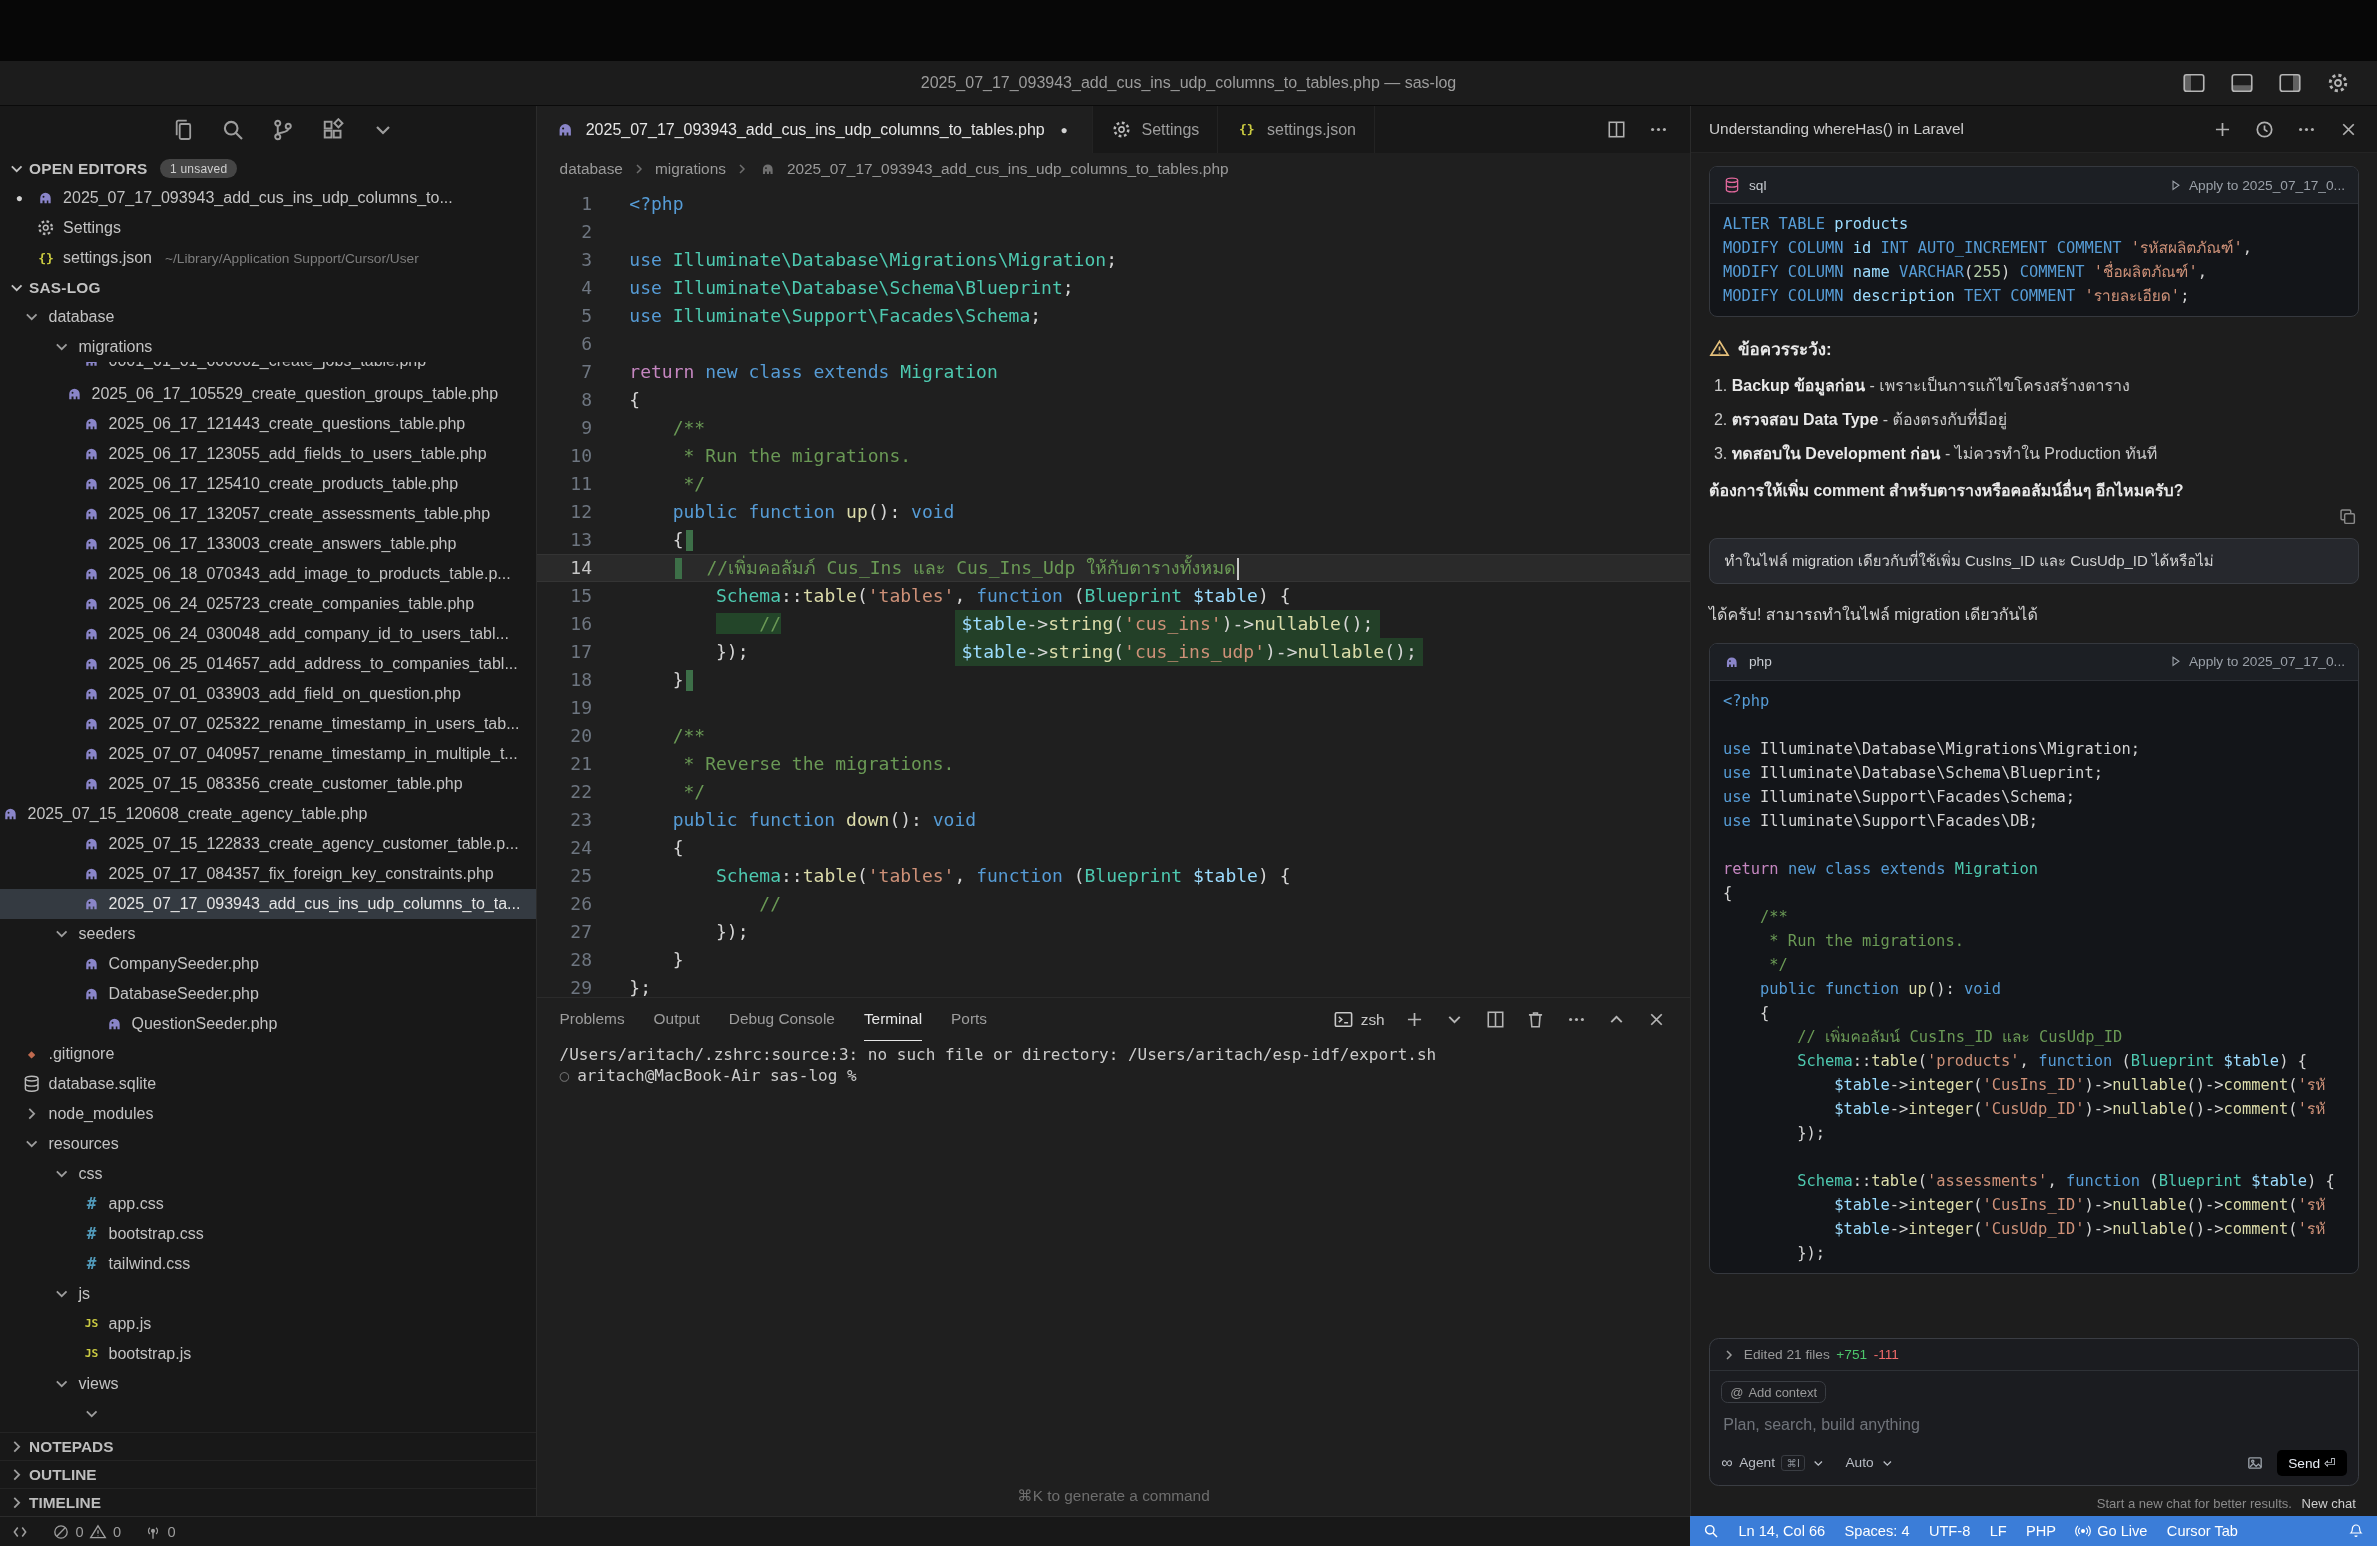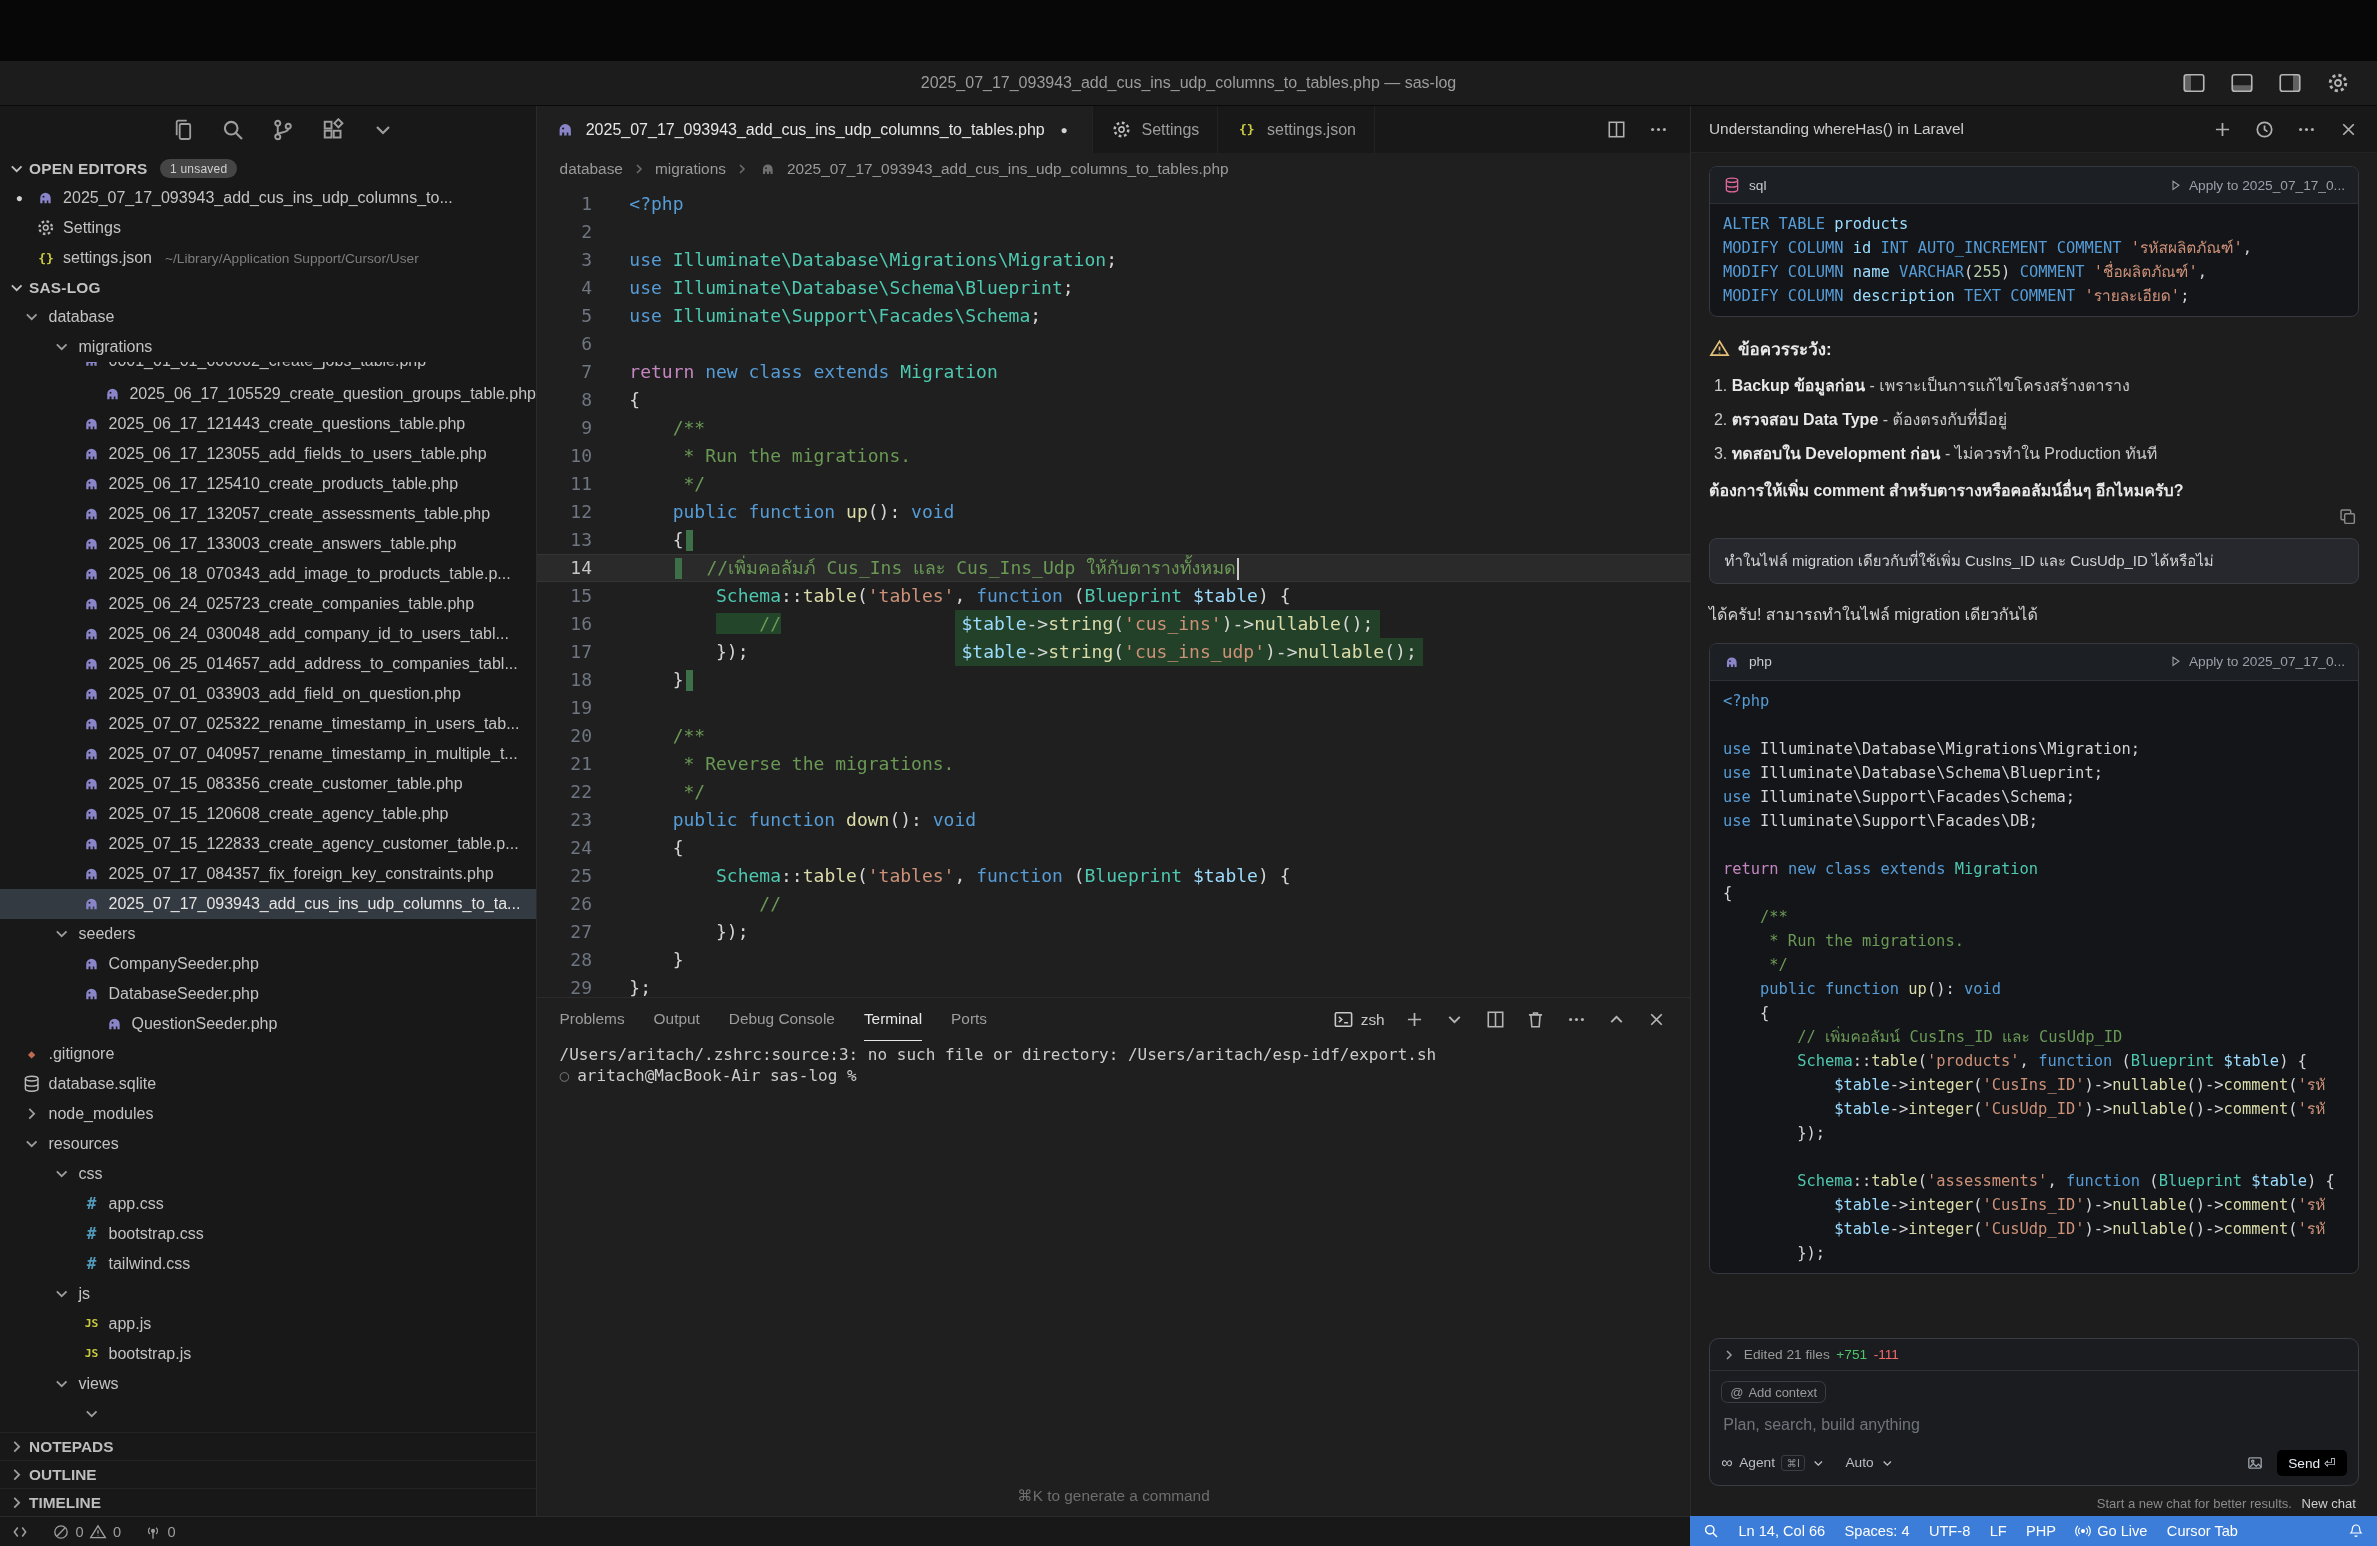--- a/index.html
+++ b/index.html
@@ -281,21 +281,21 @@
           </div>
           <div class="trow partial" style="padding-left: 81px;">
             <span class="ic fi fi-php">
               <svg viewBox="0 0 16 16">
                 <path d="M3.5 12.5V8.2a4.3 4.3 0 0 1 8.6 0v4.3h-1.9v-2.2h-1.3v2.2H7v-2.2H5.4v2.2Z" fill="currentColor"></path>
                 <circle cx="6.2" cy="7.2" r=".8" fill="#181818"></circle>
               </svg>
             </span>
             <span>0001_01_01_000002_create_jobs_table.php</span>
           </div>
-          <div class="trow" style="padding-left: 64px; justify-content: flex-end;">
+          <div class="trow" style="padding-left: 64px;">
             <span class="ic fi fi-php">
               <svg viewBox="0 0 16 16">
                 <path d="M3.5 12.5V8.2a4.3 4.3 0 0 1 8.6 0v4.3h-1.9v-2.2h-1.3v2.2H7v-2.2H5.4v2.2Z" fill="currentColor"></path>
                 <circle cx="6.2" cy="7.2" r=".8" fill="#181818"></circle>
               </svg>
             </span>
             <span>2025_06_17_105529_create_question_groups_table.php</span>
           </div>
           <div class="trow" style="padding-left: 81px;">
             <span class="ic fi fi-php">
@@ -407,21 +407,21 @@
           </div>
           <div class="trow" style="padding-left: 81px;">
             <span class="ic fi fi-php">
               <svg viewBox="0 0 16 16">
                 <path d="M3.5 12.5V8.2a4.3 4.3 0 0 1 8.6 0v4.3h-1.9v-2.2h-1.3v2.2H7v-2.2H5.4v2.2Z" fill="currentColor"></path>
                 <circle cx="6.2" cy="7.2" r=".8" fill="#181818"></circle>
               </svg>
             </span>
             <span>2025_07_15_083356_create_customer_table.php</span>
           </div>
-          <div class="trow" style="padding-left: 81px;">
+          <div class="trow" style="">
             <span class="ic fi fi-php">
               <svg viewBox="0 0 16 16">
                 <path d="M3.5 12.5V8.2a4.3 4.3 0 0 1 8.6 0v4.3h-1.9v-2.2h-1.3v2.2H7v-2.2H5.4v2.2Z" fill="currentColor"></path>
                 <circle cx="6.2" cy="7.2" r=".8" fill="#181818"></circle>
               </svg>
             </span>
             <span>2025_07_15_120608_create_agency_table.php</span>
           </div>
           <div class="trow" style="padding-left: 81px;">
             <span class="ic fi fi-php">

